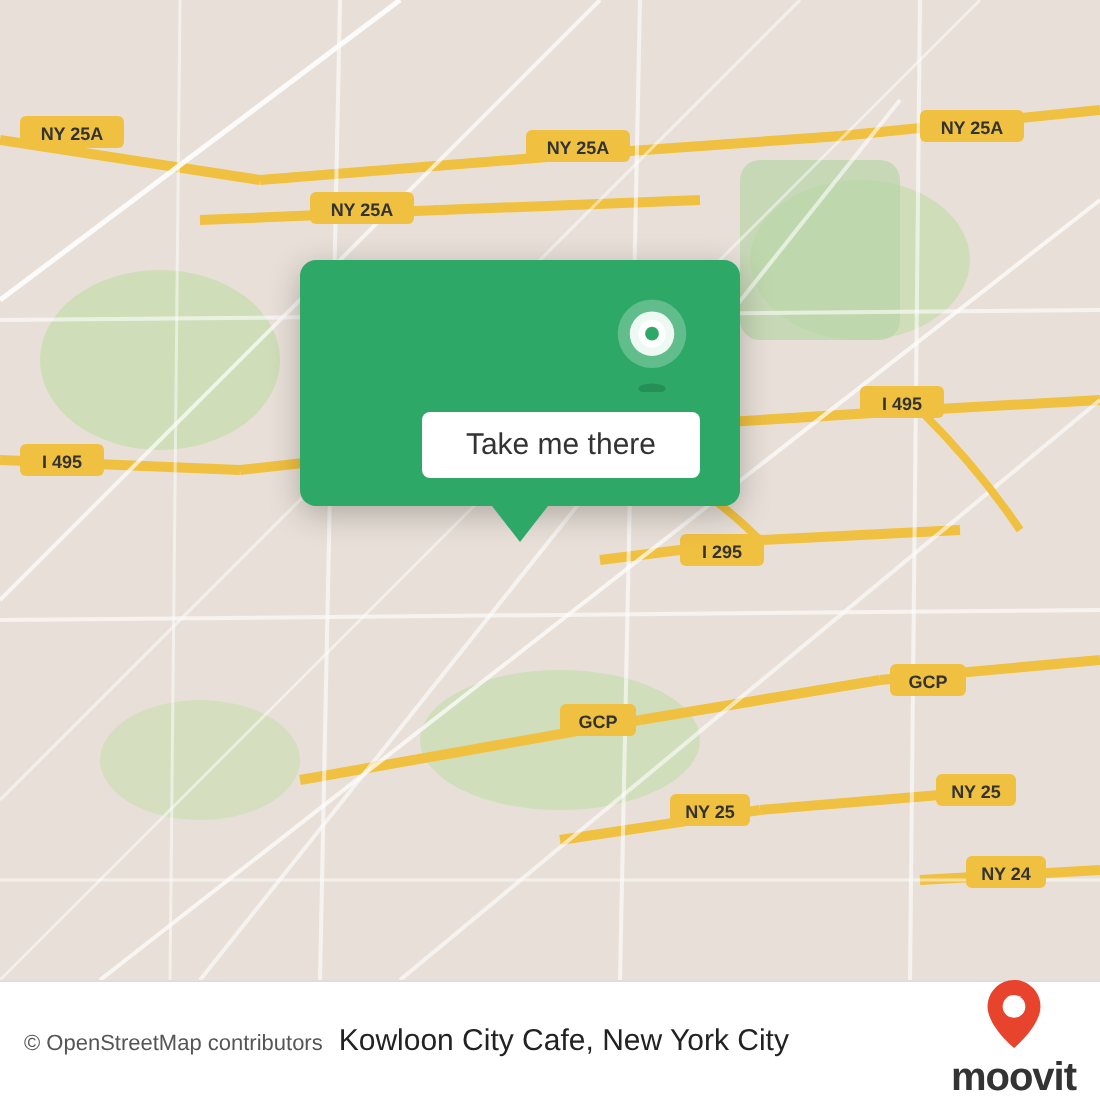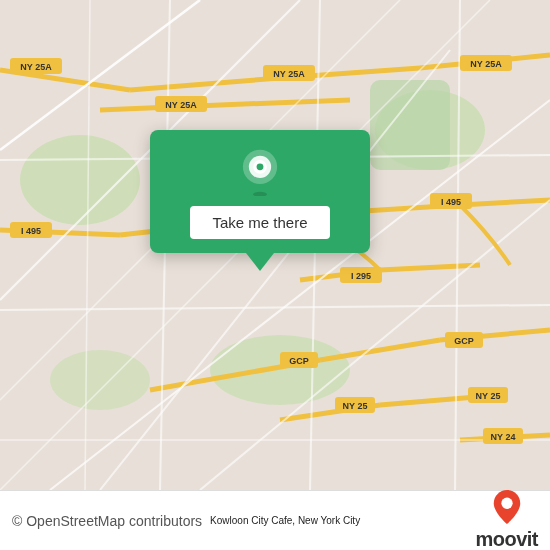--- a/index.html
+++ b/index.html
@@ -29,21 +29,21 @@
     
     #popup-card {
       position: absolute;
       top: 130px;
       left: 150px;
       width: 220px;
       background: #2da866;
       border-radius: 8px;
       display: flex;
       flex-direction: column;
-      align-items: center;
+      align-items: flex-end;
       padding: 18px 20px 14px 20px;
       box-shadow: 0 4px 16px rgba(0,0,0,0.25);
       z-index: 10;
     }
 
     #popup-card::after {
       content: '';
       position: absolute;
       bottom: -18px;
       left: 50%;
@@ -77,27 +77,27 @@
       height: 60px;
       background: white;
       border-top: 1px solid #ddd;
       display: flex;
       align-items: center;
       justify-content: space-between;
       padding: 0 12px;
     }
 
     #attribution {
-      font-size: 14px;
+      font-size: 11px;
       color: #555;
       margin-top: 40px;
     }
 
     #location-info {
-      font-size: 10px;
+      font-size: 15px;
       color: #222;
       font-weight: 500;
       flex: 1;
       margin-left: 8px;
     }
 
     #moovit-logo {
       display: flex;
       align-items: center;
       gap: 4px;

